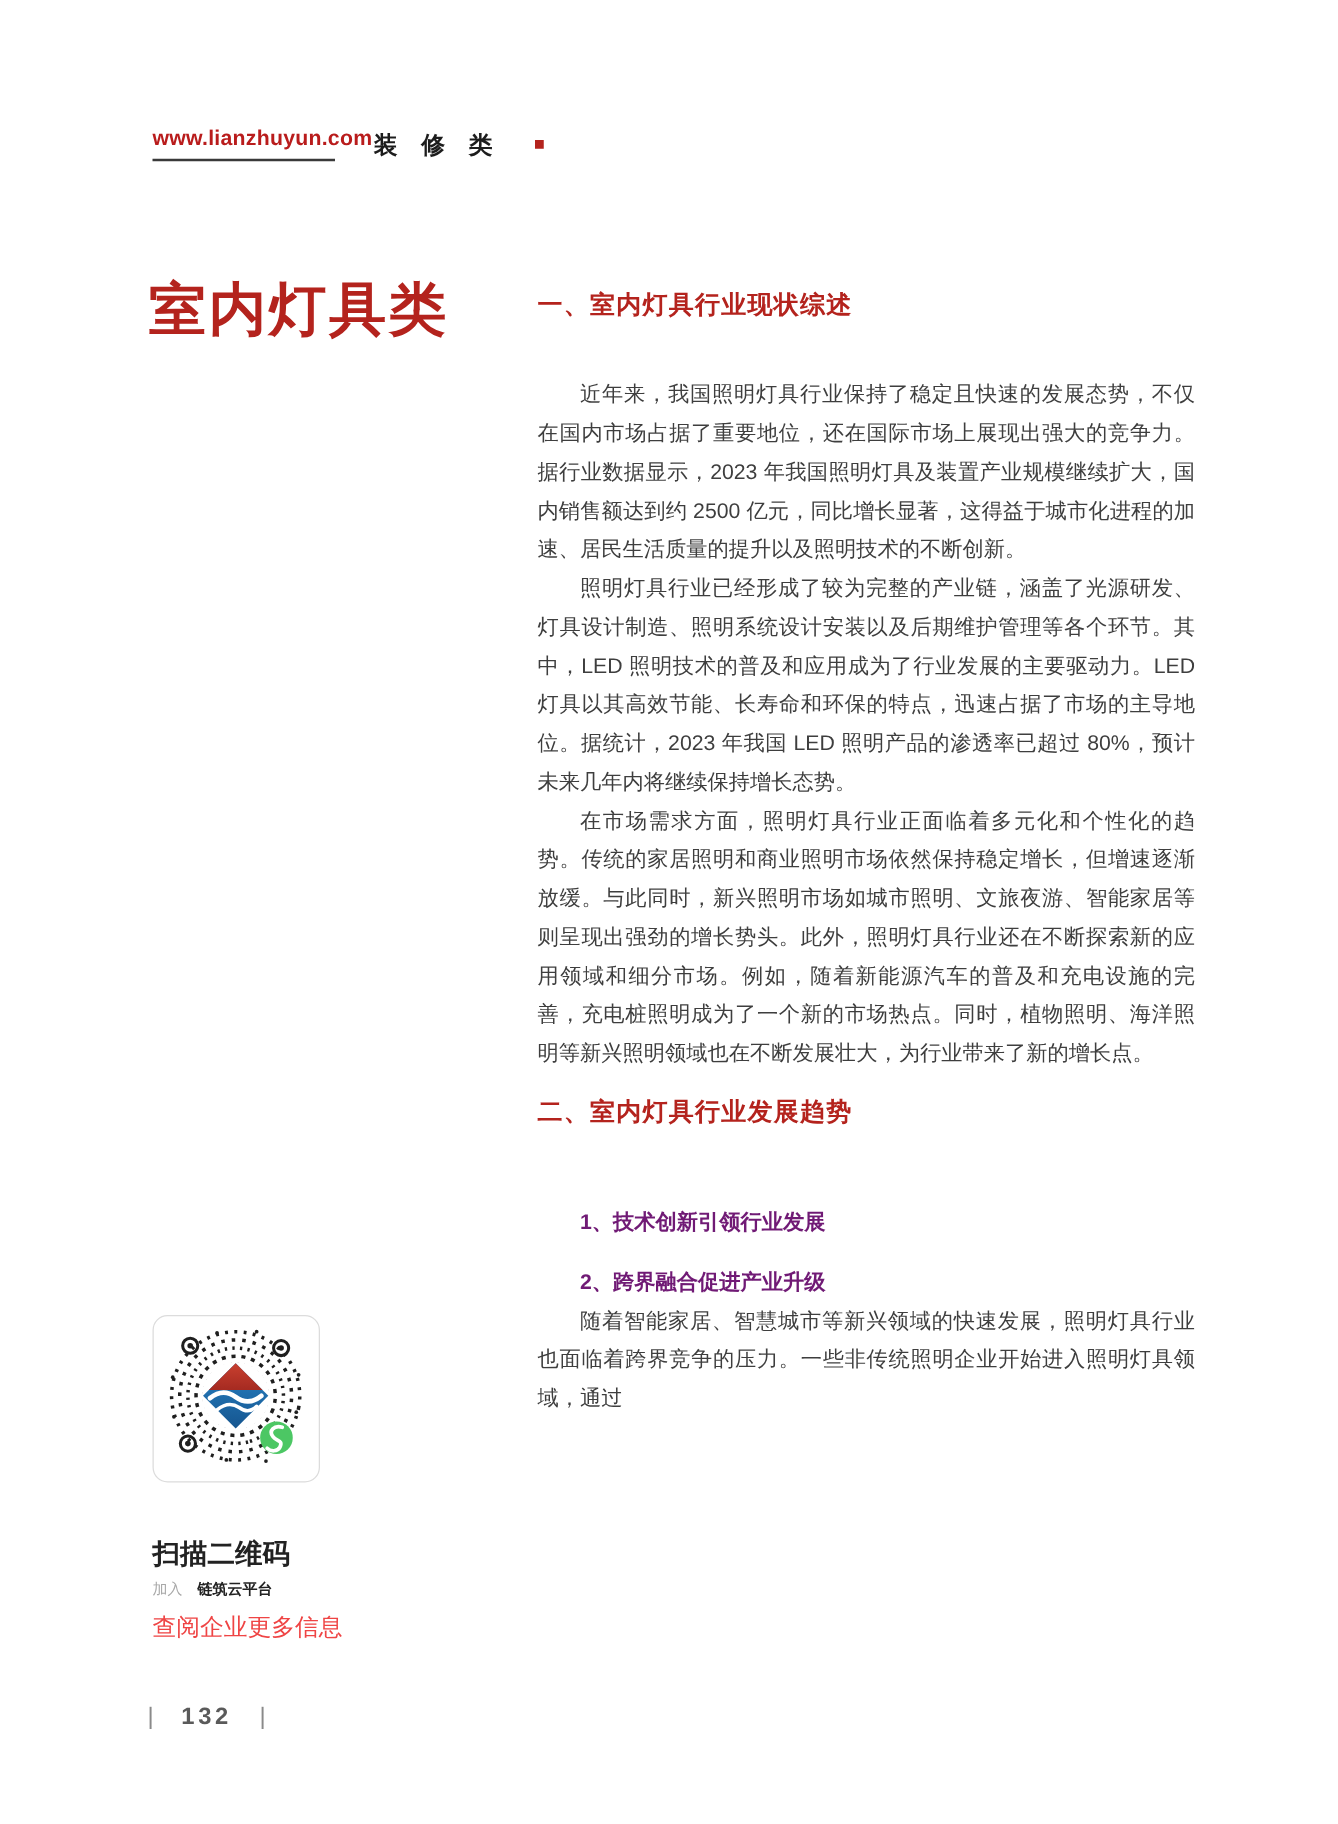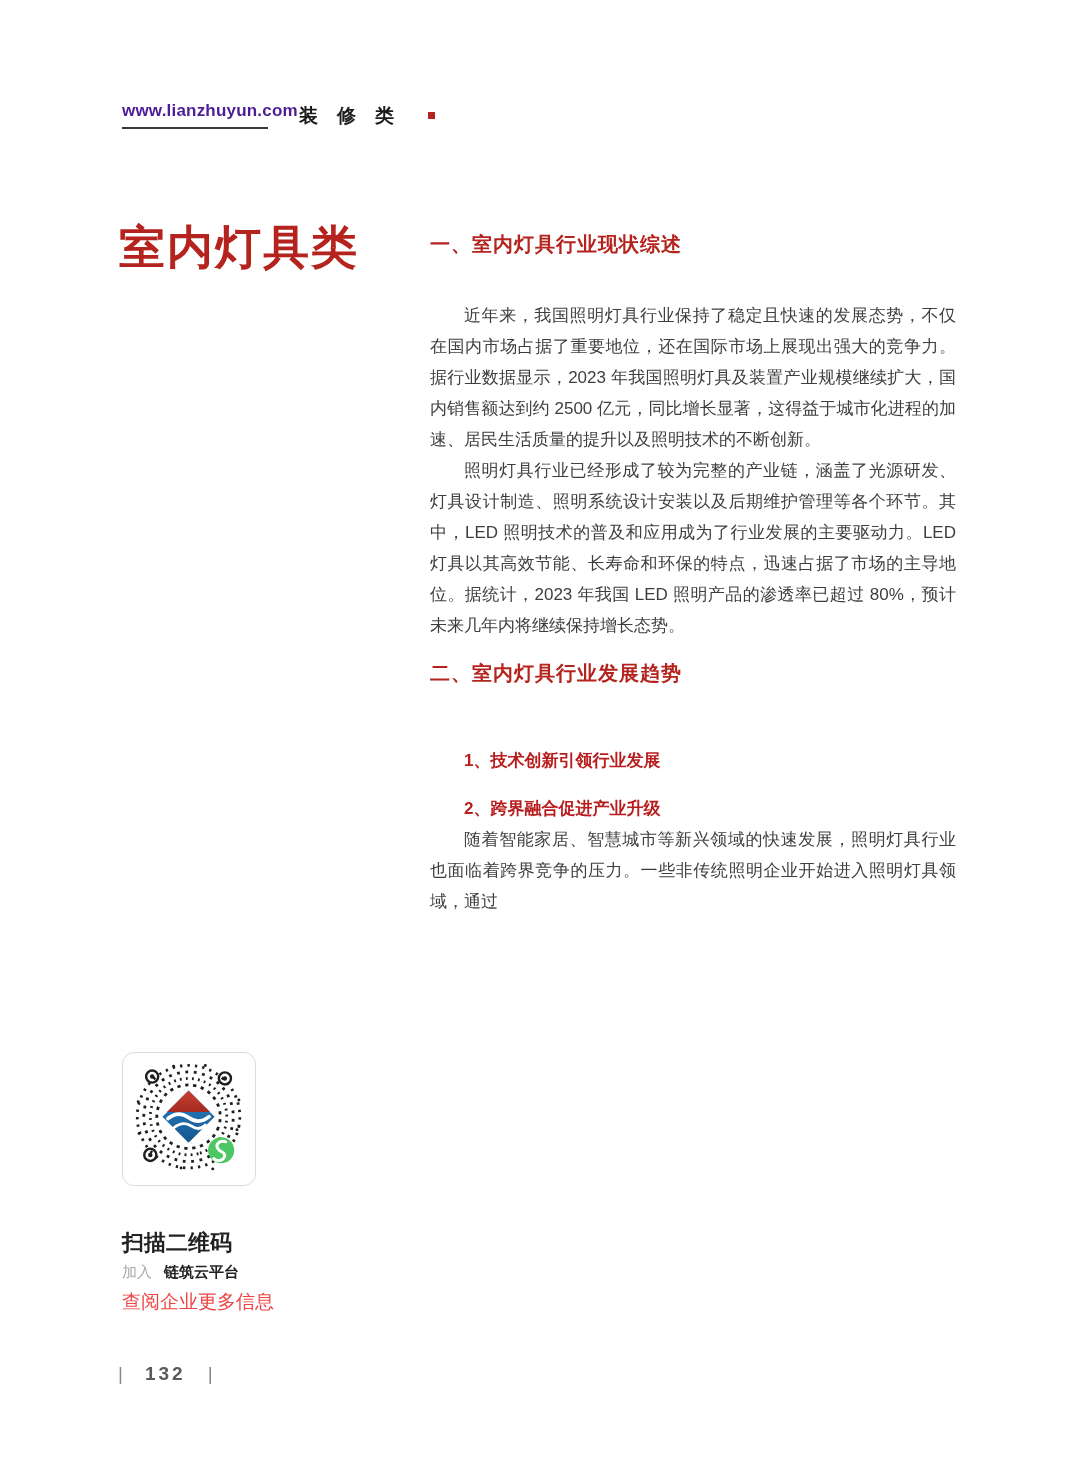--- a/index.html
+++ b/index.html
@@ -4,21 +4,21 @@
 <style>
   html,body{margin:0;padding:0;}
   body{
     width:1070px;height:1459px;position:relative;background:#ffffff;
     font-family:"Liberation Sans","DejaVu Sans",sans-serif;
     color:#3e3e3e;overflow:hidden;
   }
   
   .hdr-url{
     position:absolute;left:122px;top:101px;
-    font-size:17px;font-weight:600;color:#4c1d95;letter-spacing:0.2px;
+    font-size:17px;font-weight:600;color:#b91c1c;letter-spacing:0.2px;
   }
   .hdr-underline{
     position:absolute;left:122px;top:127px;width:146px;height:2px;background:#3a3a3a;
   }
   .hdr-category{
     position:absolute;left:299px;top:103px;
     font-size:19px;font-weight:700;color:#1c1c1c;letter-spacing:19px;
   }
   .hdr-marker{
     position:absolute;left:428px;top:112px;width:7px;height:7px;background:#b4231d;
@@ -31,21 +31,21 @@
   .qr-box{
     position:absolute;left:122px;top:1052px;width:134px;height:134px;
     border:1.5px solid #dcdcdc;border-radius:12px;background:#fff;
     box-sizing:border-box;display:flex;align-items:center;justify-content:center;
   }
   .qr-caption-title{
     position:absolute;left:122px;top:1228px;
     font-size:22px;font-weight:700;color:#222;
   }
   .qr-caption-line2{
-    position:absolute;left:122px;top:1263px;font-size:15px;color:#a8a8a8;
+    position:absolute;left:122px;top:1263px;font-size:12px;color:#a8a8a8;
   }
   .qr-caption-line2 .platform{
     font-weight:700;color:#222;margin-left:12px;
   }
   .qr-caption-line3{
     position:absolute;left:122px;top:1289px;font-size:19px;color:#ef4444;
   }
   
   .right-col{
     position:absolute;left:430px;top:230px;width:526px;
@@ -53,21 +53,21 @@
   .sec-heading{
     margin:0 0 42px 0;font-size:20px;font-weight:700;color:#b4231d;
     line-height:28px;letter-spacing:1px;
   }
   .sec-heading.second{margin-top:18px;margin-bottom:58px;}
   .body-p{
     margin:0;font-size:17px;line-height:31px;color:#3e3e3e;
     text-align:justify;text-indent:2em;
   }
   .sub-title{
-    margin:0;font-size:17px;line-height:31px;font-weight:700;color:#b91c1c;
+    margin:0;font-size:17px;line-height:31px;font-weight:700;color:#701a75;
     text-indent:2em;
   }
   .sub-title.second{margin-top:17px;}
   
   .footer{
     position:absolute;left:118px;top:1363px;
     font-size:19px;color:#5a5a5a;display:flex;align-items:center;
   }
   .footer .bar{font-weight:300;color:#8a8a8a;}
   .footer .num{font-weight:700;margin:0 22px;letter-spacing:3px;}
@@ -140,20 +140,21 @@
 <div class="qr-caption-title">扫描二维码</div>
 <div class="qr-caption-line2">
   <span>加入</span><span class="platform">链筑云平台</span>
 </div>
 <div class="qr-caption-line3">查阅企业更多信息</div>
 
 <div class="right-col">
   <h2 class="sec-heading">一、室内灯具行业现状综述</h2>
   <p class="body-p">近年来，我国照明灯具行业保持了稳定且快速的发展态势，不仅在国内市场占据了重要地位，还在国际市场上展现出强大的竞争力。据行业数据显示，2023 年我国照明灯具及装置产业规模继续扩大，国内销售额达到约 2500 亿元，同比增长显著，这得益于城市化进程的加速、居民生活质量的提升以及照明技术的不断创新。</p>
   <p class="body-p">照明灯具行业已经形成了较为完整的产业链，涵盖了光源研发、灯具设计制造、照明系统设计安装以及后期维护管理等各个环节。其中，LED 照明技术的普及和应用成为了行业发展的主要驱动力。LED 灯具以其高效节能、长寿命和环保的特点，迅速占据了市场的主导地位。据统计，2023 年我国 LED 照明产品的渗透率已超过 80%，预计未来几年内将继续保持增长态势。</p>
+  <p class="body-p">在市场需求方面，照明灯具行业正面临着多元化和个性化的趋势。传统的家居照明和商业照明市场依然保持稳定增长，但增速逐渐放缓。与此同时，新兴照明市场如城市照明、文旅夜游、智能家居等则呈现出强劲的增长势头。此外，照明灯具行业还在不断探索新的应用领域和细分市场。例如，随着新能源汽车的普及和充电设施的完善，充电桩照明成为了一个新的市场热点。同时，植物照明、海洋照明等新兴照明领域也在不断发展壮大，为行业带来了新的增长点。</p>
 
   <h2 class="sec-heading second">二、室内灯具行业发展趋势</h2>
 
   <p class="sub-title">1、技术创新引领行业发展</p>
 
   <p class="sub-title second">2、跨界融合促进产业升级</p>
   <p class="body-p">随着智能家居、智慧城市等新兴领域的快速发展，照明灯具行业也面临着跨界竞争的压力。一些非传统照明企业开始进入照明灯具领域，通过</p>
 </div>
 
 <div class="footer">

